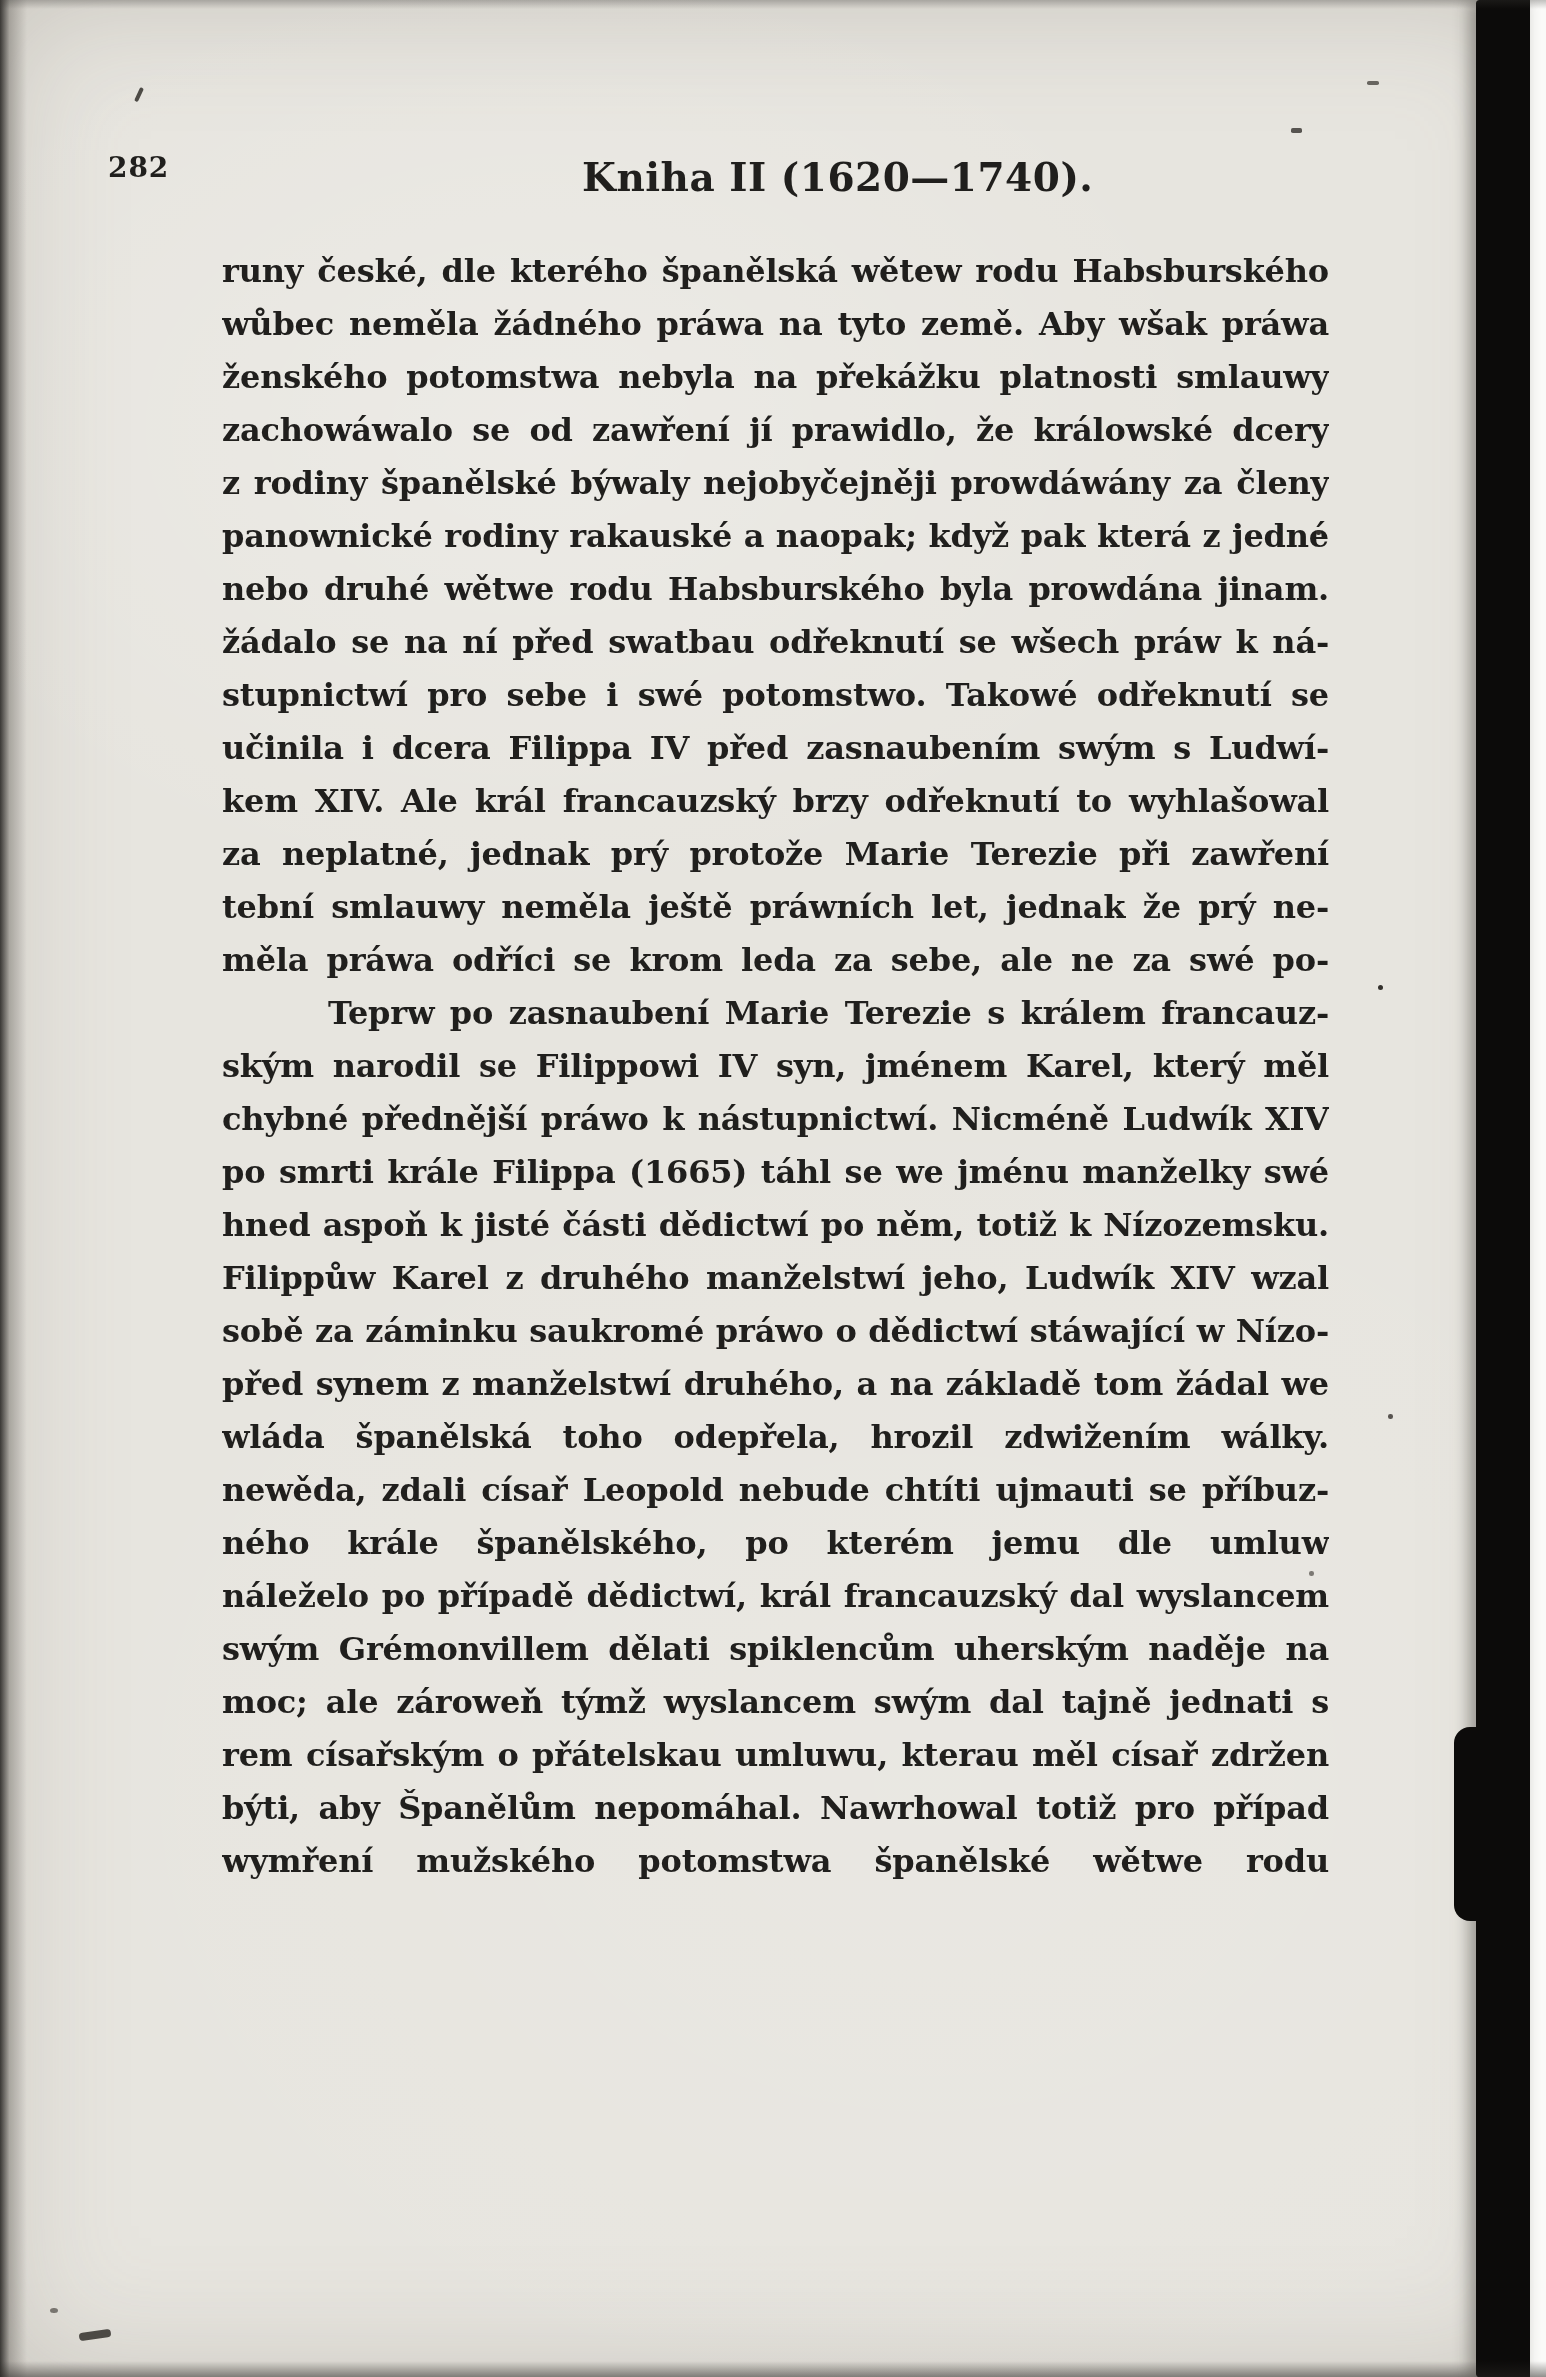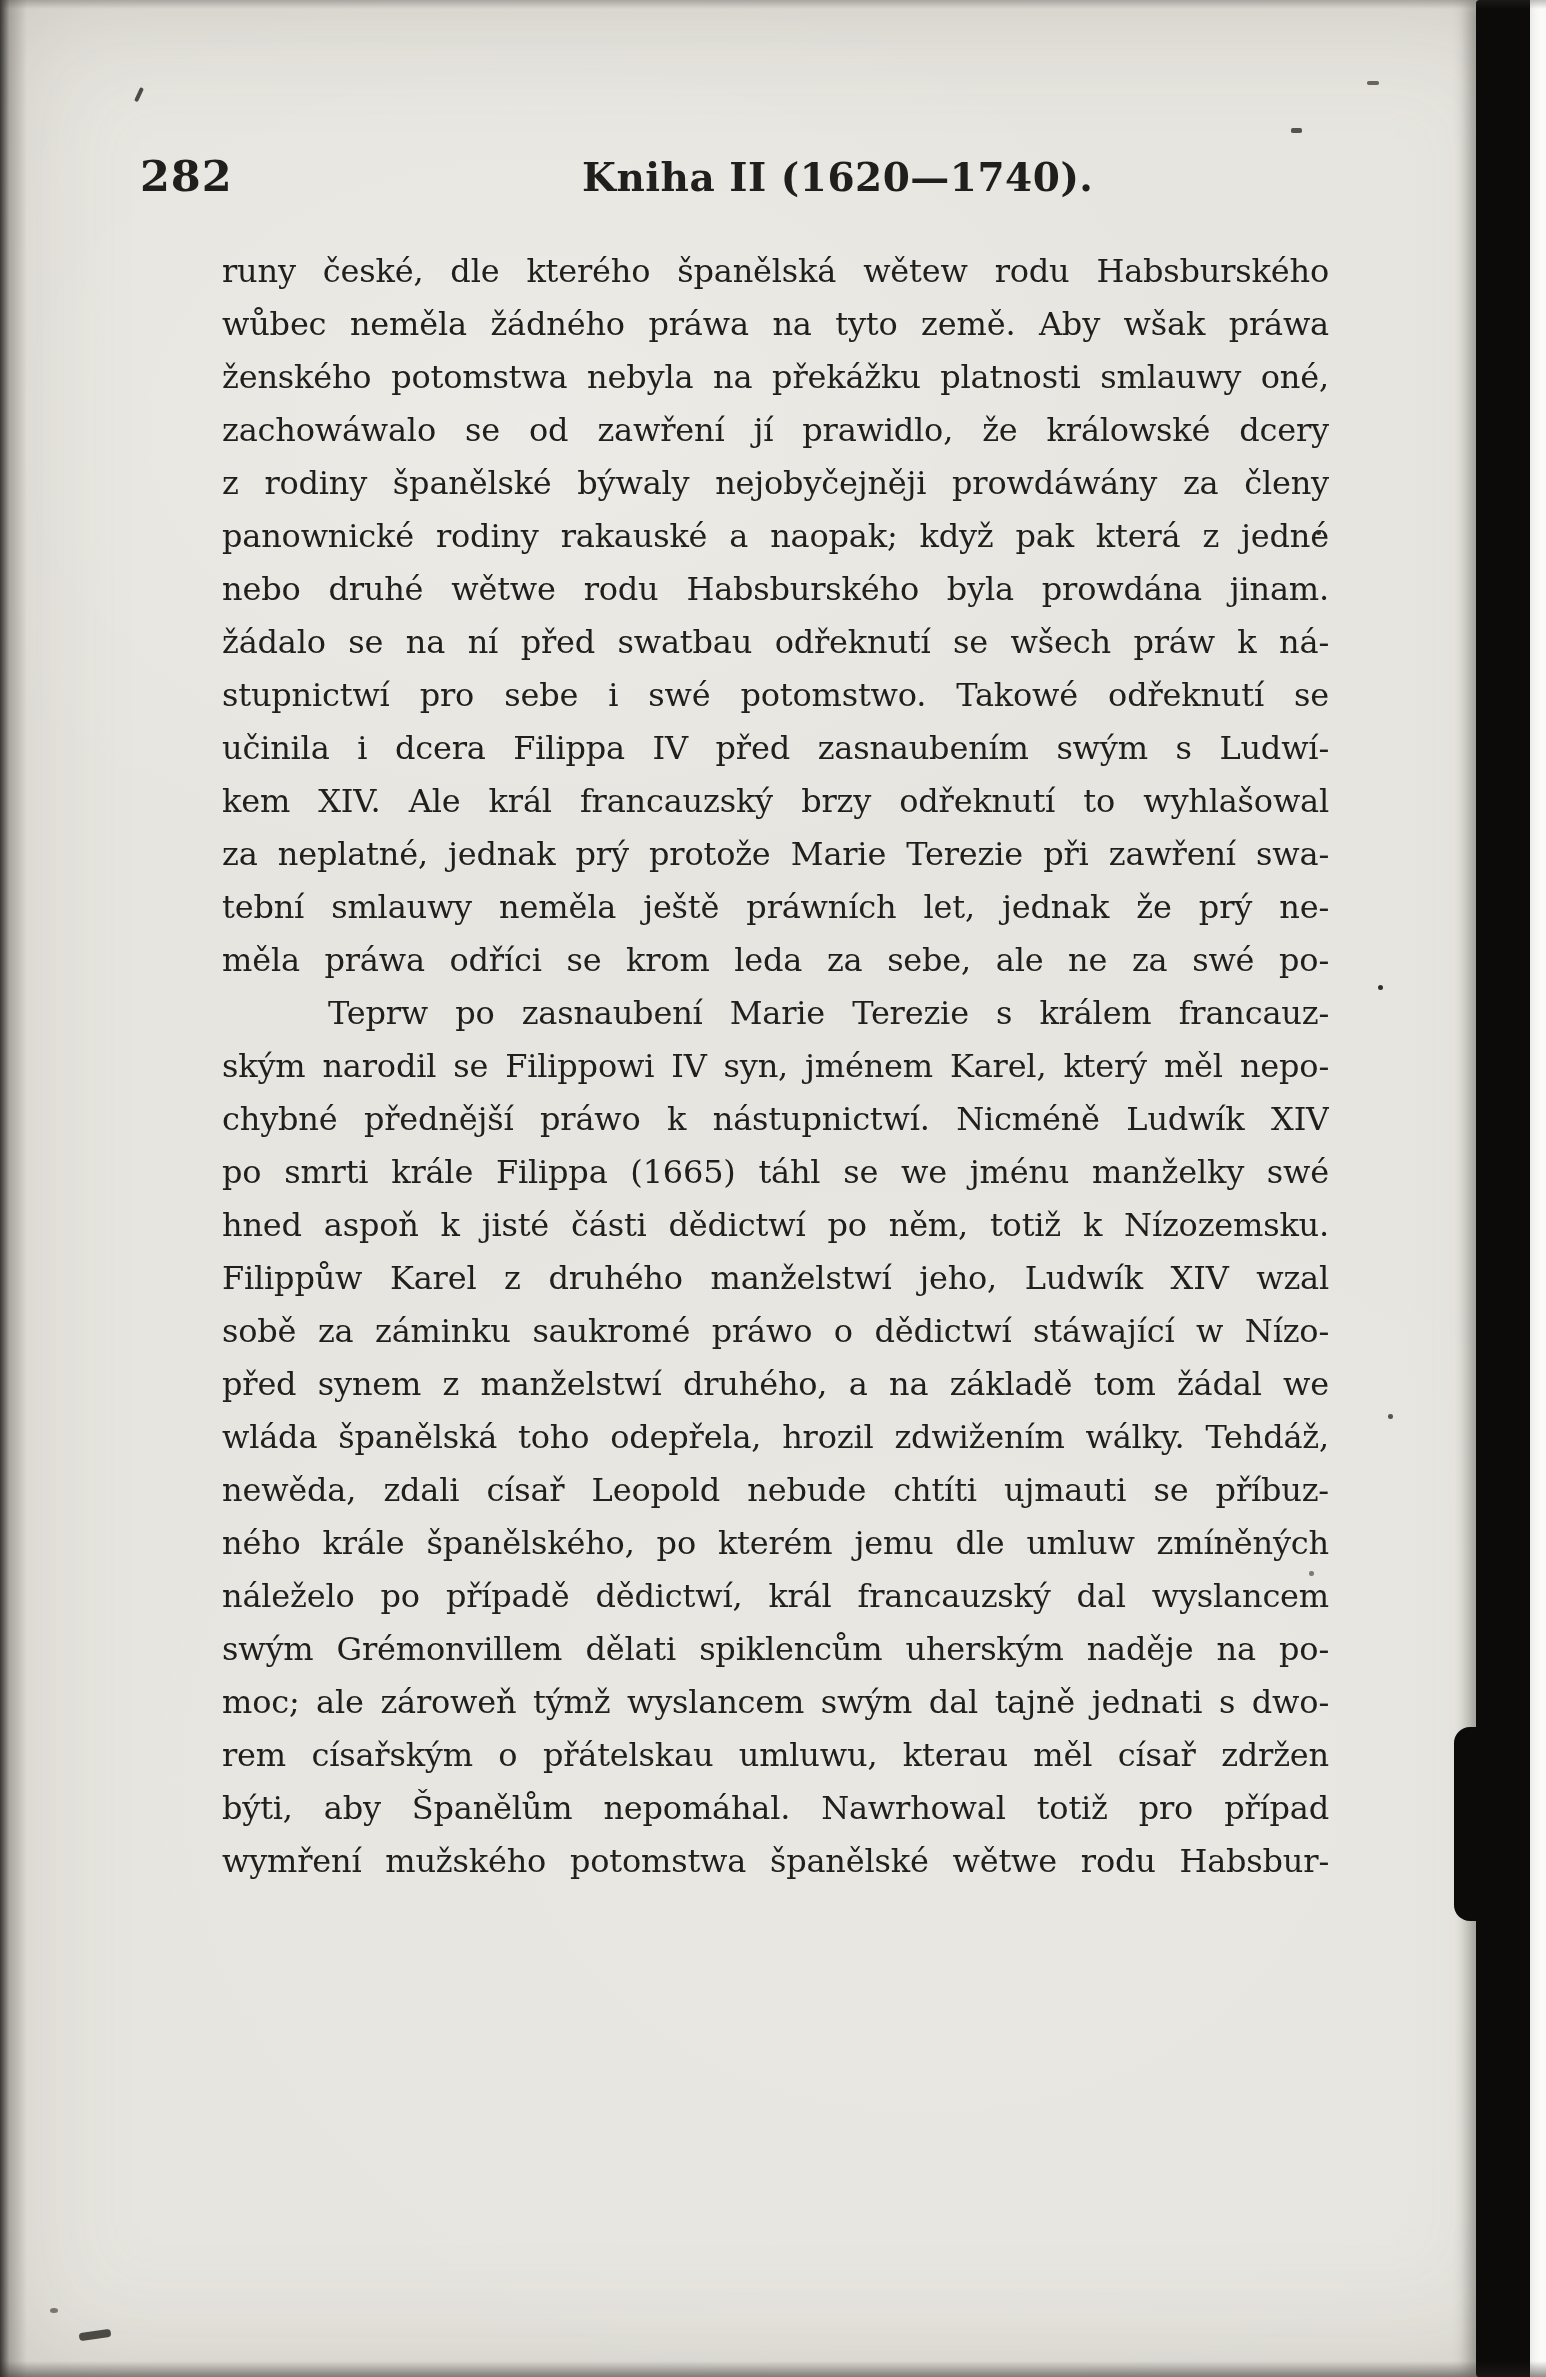--- a/index.html
+++ b/index.html
@@ -16,34 +16,34 @@
       radial-gradient(1352px 1082px at 60% 75%, rgba(255,255,255,0.10), rgba(255,255,255,0) 70%),
       var(--paper, #e7e5df);
     box-shadow: inset 0 0 126px rgba(118,112,100,0.28);
     overflow: hidden;
     color: var(--ink, #201f1d);
   }
 
   
   .header { position: absolute; top: 151px; left: 0; width: 100%; height: 43px; }
   .page-number {
-    position: absolute; left: 140px; top: 0;
-    font-size: 43px; font-weight: bold; letter-spacing: 0.9px;
+    position: absolute; left: 108px; top: 0;
+    font-size: 28px; font-weight: bold; letter-spacing: 0.9px;
   }
   .running-title {
     position: absolute; left: 582px; top: 2.7px;
     font-size: 39px; font-weight: bold; letter-spacing: 0.5px;
   }
 
   
   .text-block { position: absolute; left: 222px; top: 245px; width: 1107px; }
   .para { margin: 0; }
   .line {
     height: 53px; line-height: 53px;
-    font-size: 32px; font-weight: normal; letter-spacing: -0.2px;
+    font-size: 32px; font-weight: bold; letter-spacing: -0.2px;
     text-align: justify; text-align-last: justify;
     overflow: hidden; white-space: normal;
   }
   .line.no-fill { text-align-last: left; }
   .para.indent .line:first-child { text-indent: 106px; }
 
   
   .edge-left {
     position: absolute; left: 0; top: 0; bottom: 0; width: 27px;
     background: linear-gradient(to right, #3a3835 0%, rgba(110,106,100,0.45) 35%, rgba(150,146,138,0) 100%);

